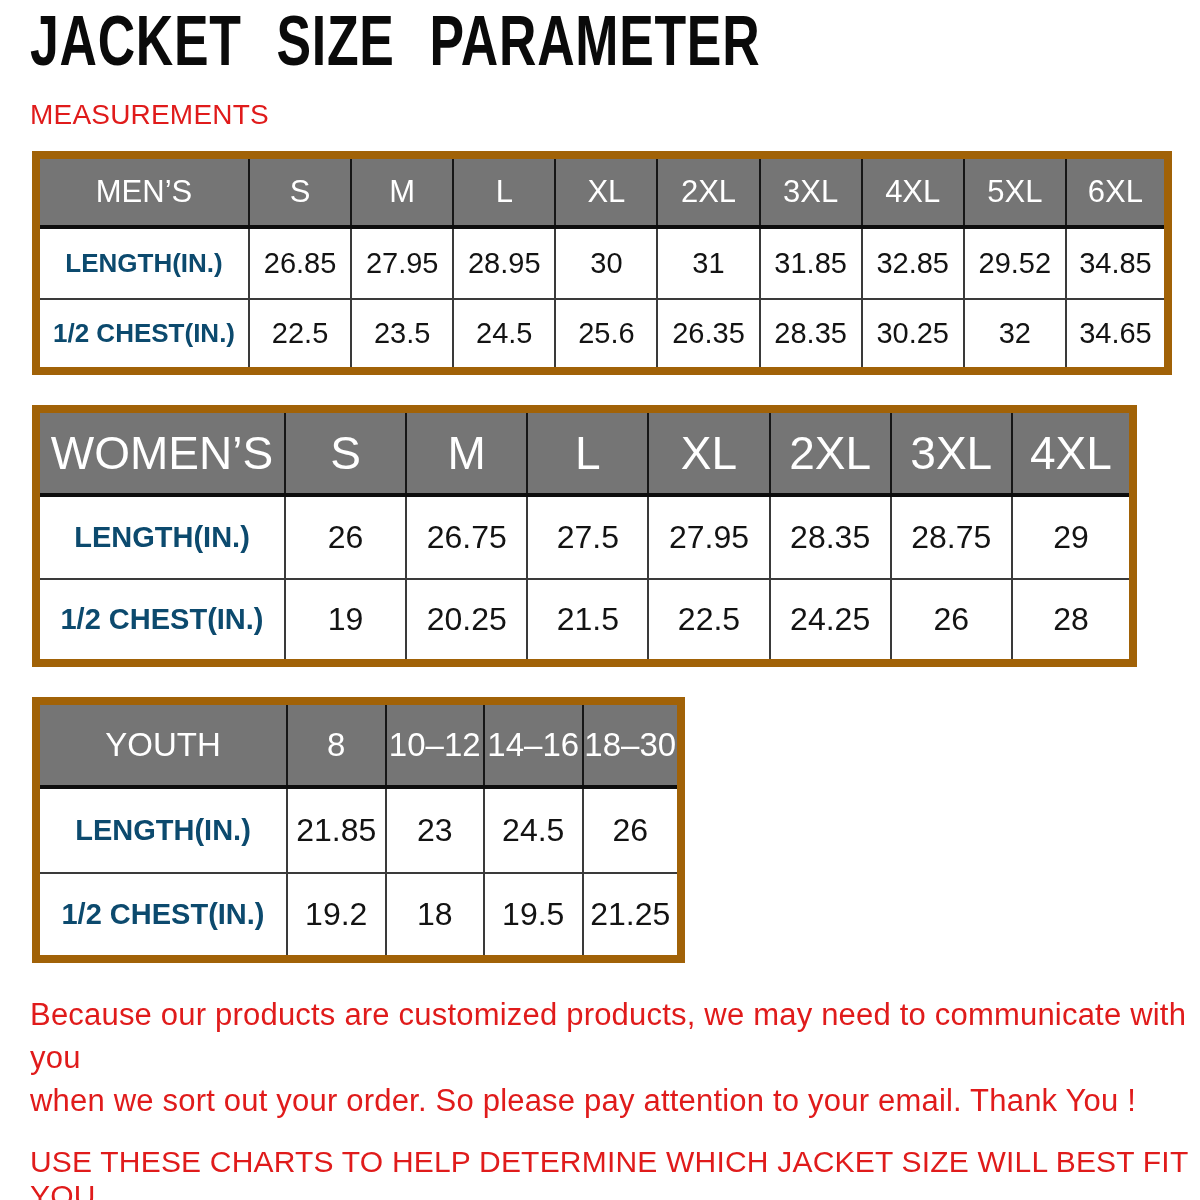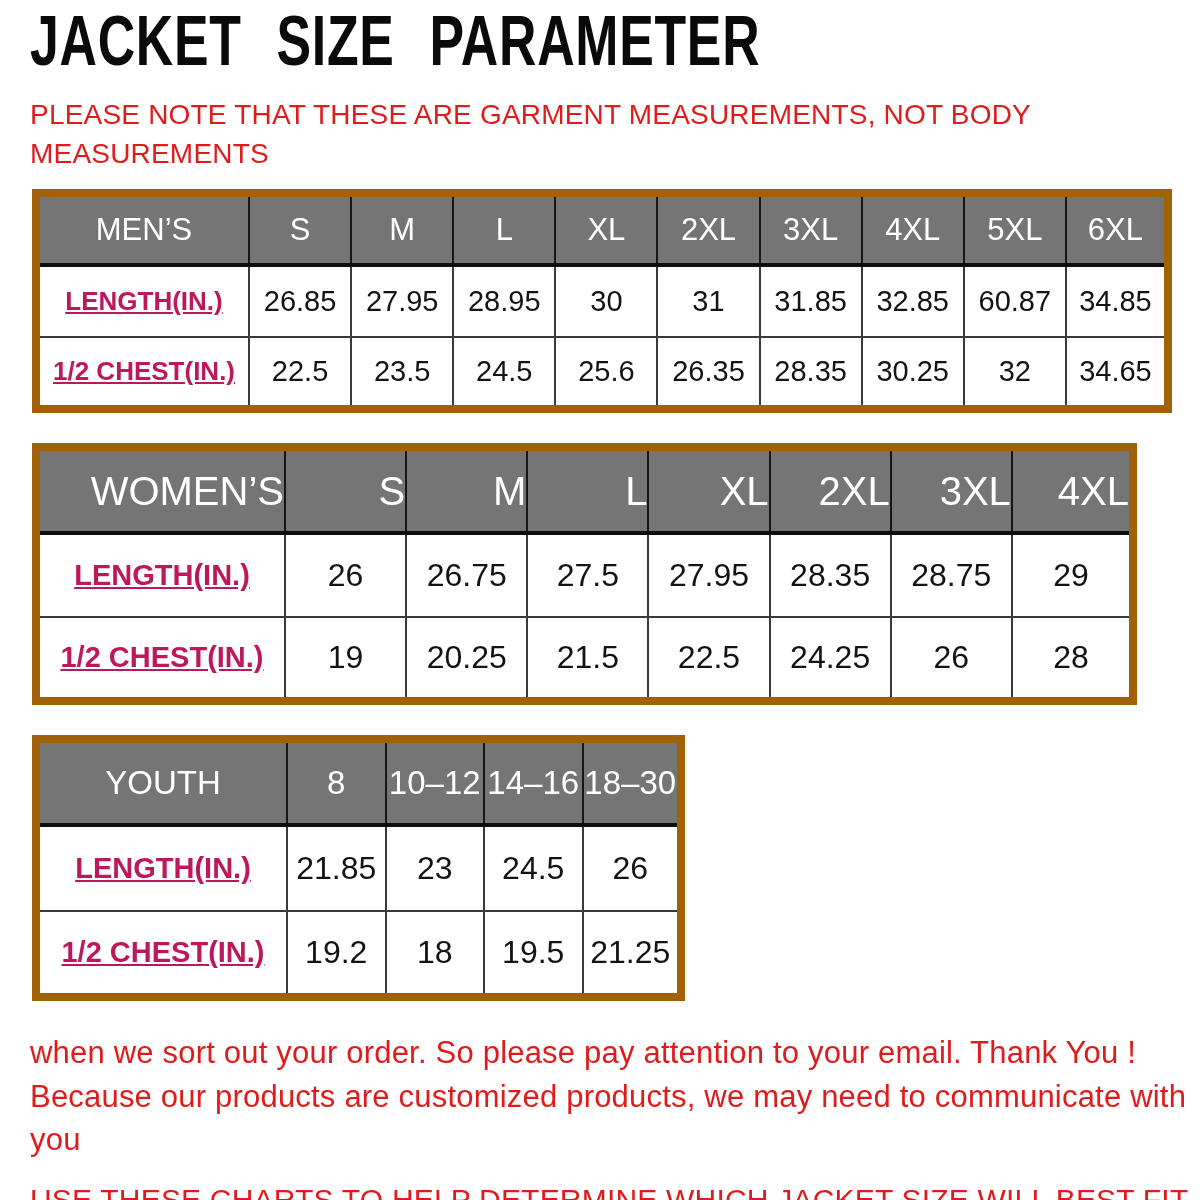--- a/index.html
+++ b/index.html
@@ -54,40 +54,39 @@
   }
   table.size-table thead th {
     background: var(--header-bg, #757575);
     color: var(--header-text, #ffffff);
     font-weight: 400;
     border: 2px solid #161616;
     border-bottom: 4px solid #0d0d0d;
   }
   table.size-table tbody th {
     font-weight: 700;
-    color: #be185d;
-    text-decoration: underline;
+    color: #0c4a6e;
   }
   table.size-table tbody td {
     font-weight: 400;
     color: #131313;
   }
   
   table.t-mens { width: 1140px; margin-top: 16px; }
   table.t-mens thead tr { height: 72px; }
   table.t-mens tbody tr { height: 72px; }
   table.t-mens thead th { font-size: 31px; }
   table.t-mens tbody th { font-size: 26px; }
   table.t-mens tbody td { font-size: 29px; }
   table.t-mens .col-label { width: 213px; }
   
   table.t-womens { width: 1105px; margin-top: 30px; }
   table.t-womens thead tr { height: 86px; }
   table.t-womens tbody tr { height: 84px; }
-  table.t-womens thead th { font-size: 40px; text-align: right; }
+  table.t-womens thead th { font-size: 46px; }
   table.t-womens tbody th { font-size: 29px; }
   table.t-womens tbody td { font-size: 32px; }
   table.t-womens .col-label { width: 249px; }
   
   table.t-youth { width: 653px; margin-top: 30px; }
   table.t-youth thead tr { height: 86px; }
   table.t-youth tbody tr { height: 86px; }
   table.t-youth thead th { font-size: 33px; }
   table.t-youth tbody th { font-size: 29px; }
   table.t-youth tbody td { font-size: 32px; }
@@ -110,21 +109,20 @@
   }
 </style>
 </head>
 <body style="--header-bg: #757575; --header-text: #ffffff; --accent-red: #e01b1b; --title-black: #0a0a0a; --cell-border: #3a3a3a;">
 
 <div class="title-wrap">
   <span class="title-text">JACKET SIZE PARAMETER</span>
 </div>
 
 <div class="note">
-  <div>PLEASE NOTE THAT THESE ARE GARMENT MEASUREMENTS, NOT BODY</div>
   <div>MEASUREMENTS</div>
 </div>
 
 <table class="size-table t-mens">
     <colgroup>
       <col class="col-label">
       <col>
       <col>
       <col>
       <col>
@@ -151,21 +149,21 @@
     <tbody>
       <tr>
         <th>LENGTH(IN.)</th>
         <td>26.85</td>
         <td>27.95</td>
         <td>28.95</td>
         <td>30</td>
         <td>31</td>
         <td>31.85</td>
         <td>32.85</td>
-        <td>60.87</td>
+        <td>29.52</td>
         <td>34.85</td>
       </tr>
       <tr>
         <th>1/2 CHEST(IN.)</th>
         <td>22.5</td>
         <td>23.5</td>
         <td>24.5</td>
         <td>25.6</td>
         <td>26.35</td>
         <td>28.35</td>
@@ -252,17 +250,17 @@
         <th>1/2 CHEST(IN.)</th>
         <td>19.2</td>
         <td>18</td>
         <td>19.5</td>
         <td>21.25</td>
       </tr>
     </tbody>
   </table>
 
 <div class="footer-para">
+  <div>Because our products are customized products, we may need to communicate with you</div>
   <div>when we sort out your order. So please pay attention to your email. Thank You !</div>
-  <div>Because our products are customized products, we may need to communicate with you</div>
 </div>
 
 <div class="footer-caps">USE THESE CHARTS TO HELP DETERMINE WHICH JACKET SIZE WILL BEST FIT YOU.</div>
 
 </body></html>

